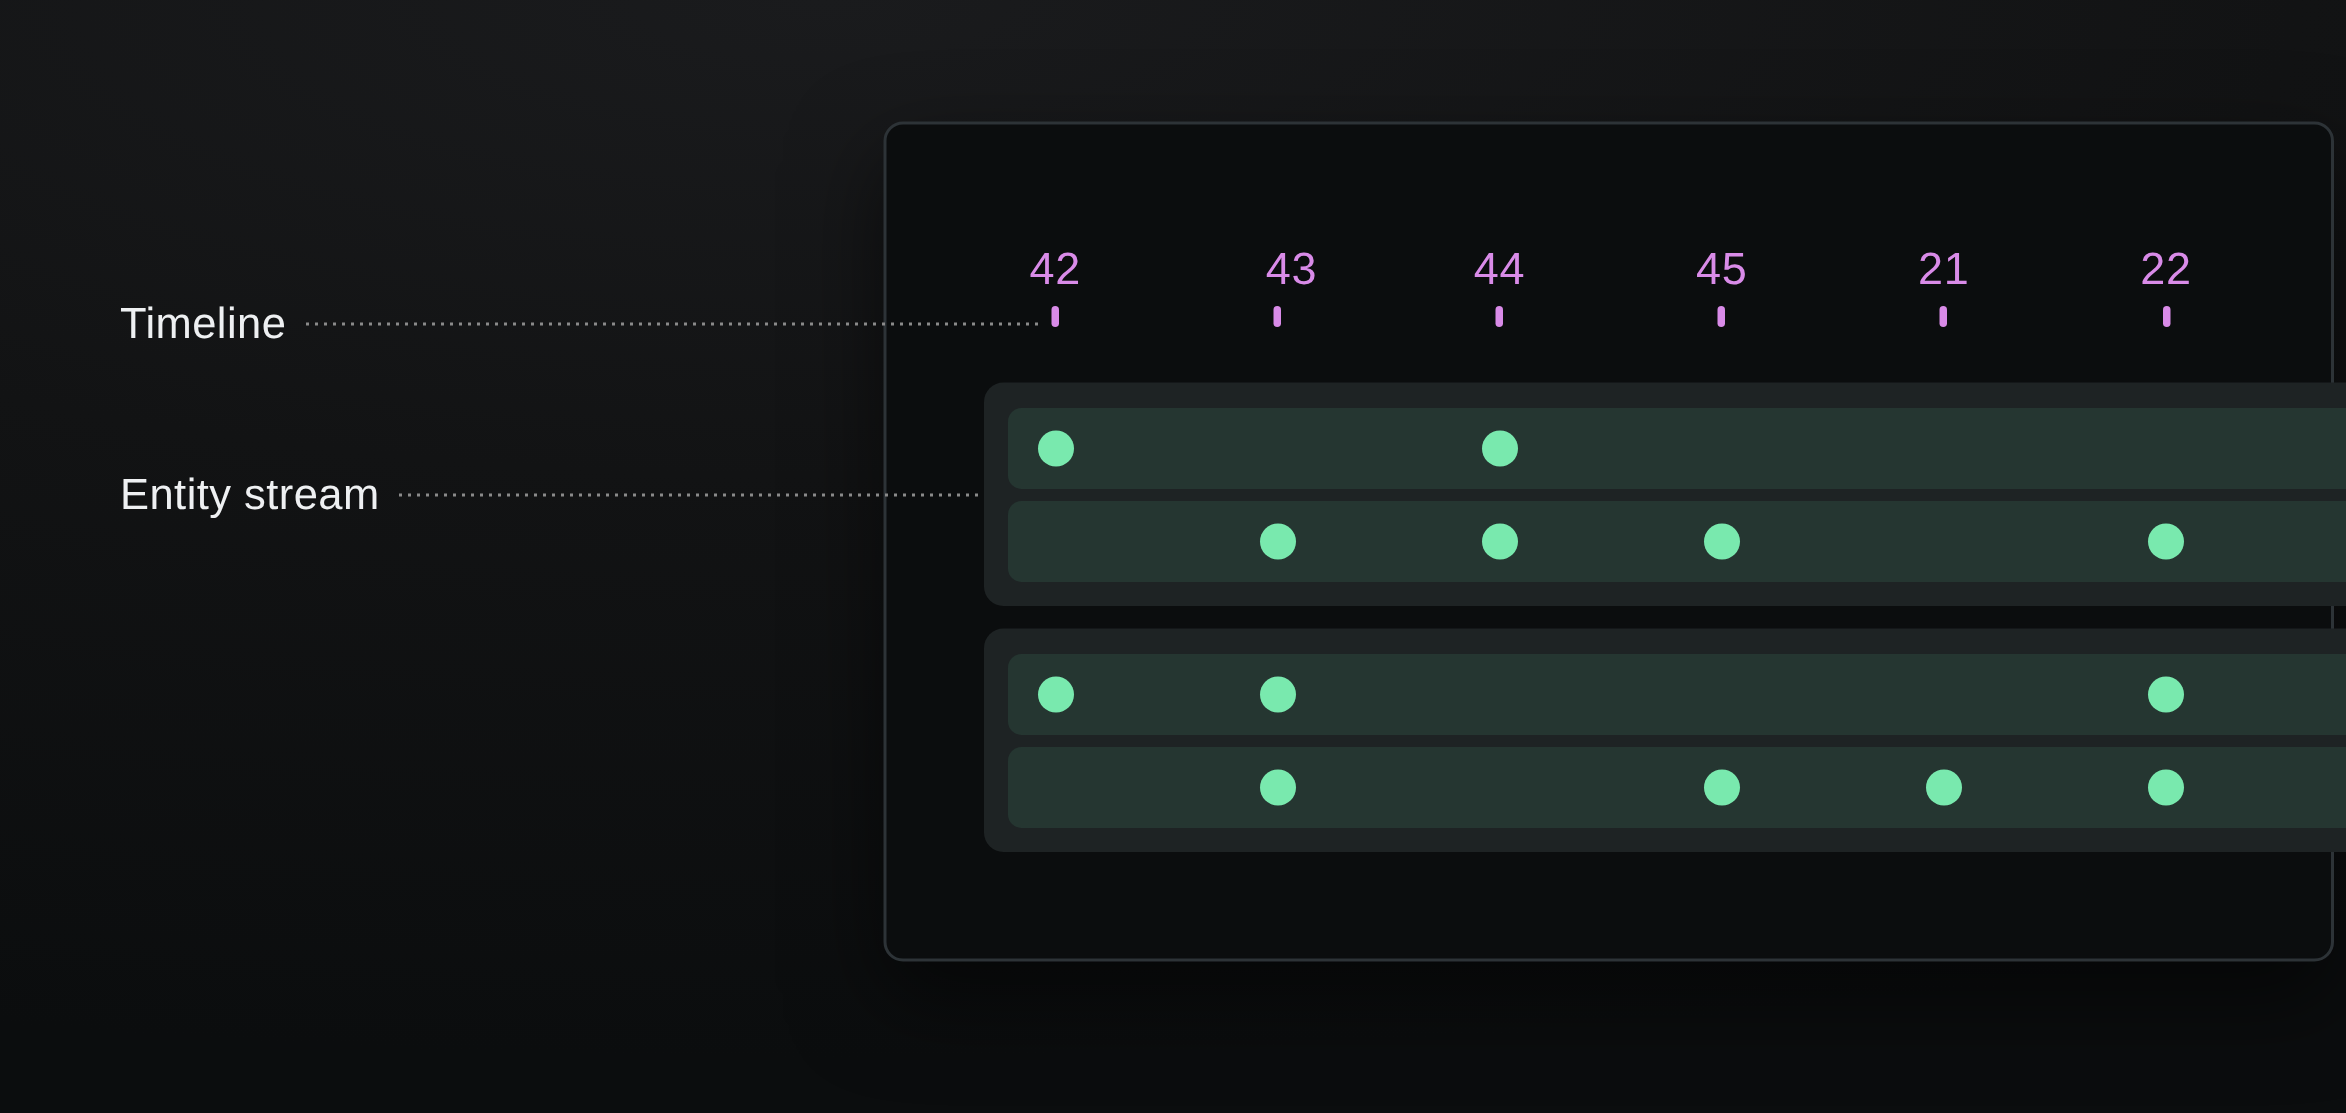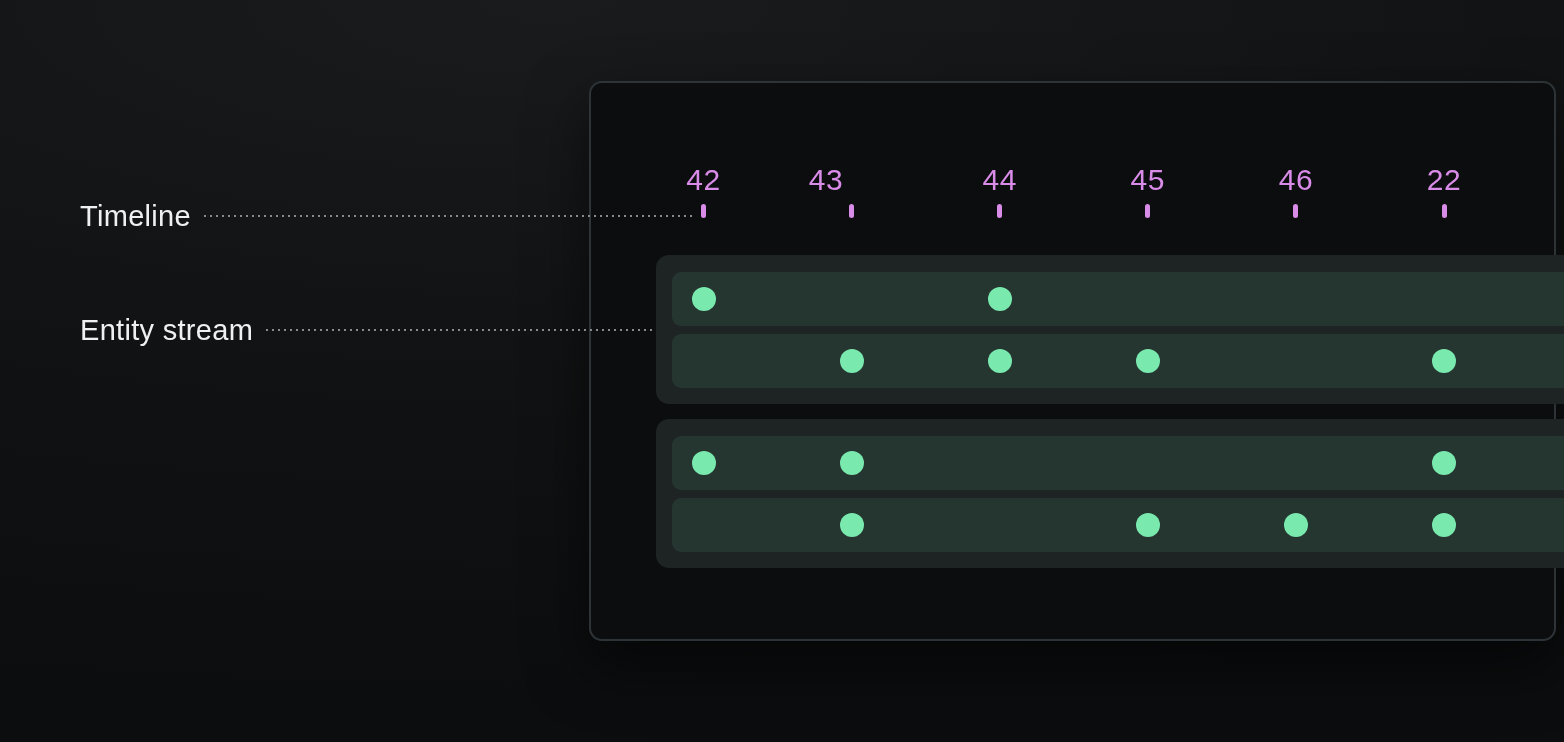--- a/index.html
+++ b/index.html
@@ -140,27 +140,27 @@
   <div class="row row-c2">
       <div class="dot" style="left: 167.6px;"></div>
       <div class="dot" style="left: 463.8px;"></div>
       <div class="dot" style="left: 611.9px;"></div>
       <div class="dot" style="left: 760px;"></div>
     </div>
 
   <div id="ruler">
       <div class="tl-num" style="left: 663.5px;">42</div>
       <div class="tl-tick" style="left: 701px;"></div>
-      <div class="tl-num" style="left: 786px;">43</div>
+      <div class="tl-num" style="left: 821px;">43</div>
       <div class="tl-tick" style="left: 849.1px;"></div>
       <div class="tl-num" style="left: 959.7px; text-align: center;">44</div>
       <div class="tl-tick" style="left: 997.2px;"></div>
       <div class="tl-num" style="left: 1107.8px;">45</div>
       <div class="tl-tick" style="left: 1145.3px;"></div>
-      <div class="tl-num" style="left: 1255.9px;">46</div>
+      <div class="tl-num" style="left: 1255.9px;">21</div>
       <div class="tl-tick" style="left: 1293.4px;"></div>
       <div class="tl-num" style="left: 1404px;">22</div>
       <div class="tl-tick" style="left: 1441.5px;"></div>
     </div>
 
   <div class="ann ann-timeline">
     <span class="ann-label">Timeline</span>
     <span class="leader"></span>
   </div>
   <div class="ann ann-entity-stream">

